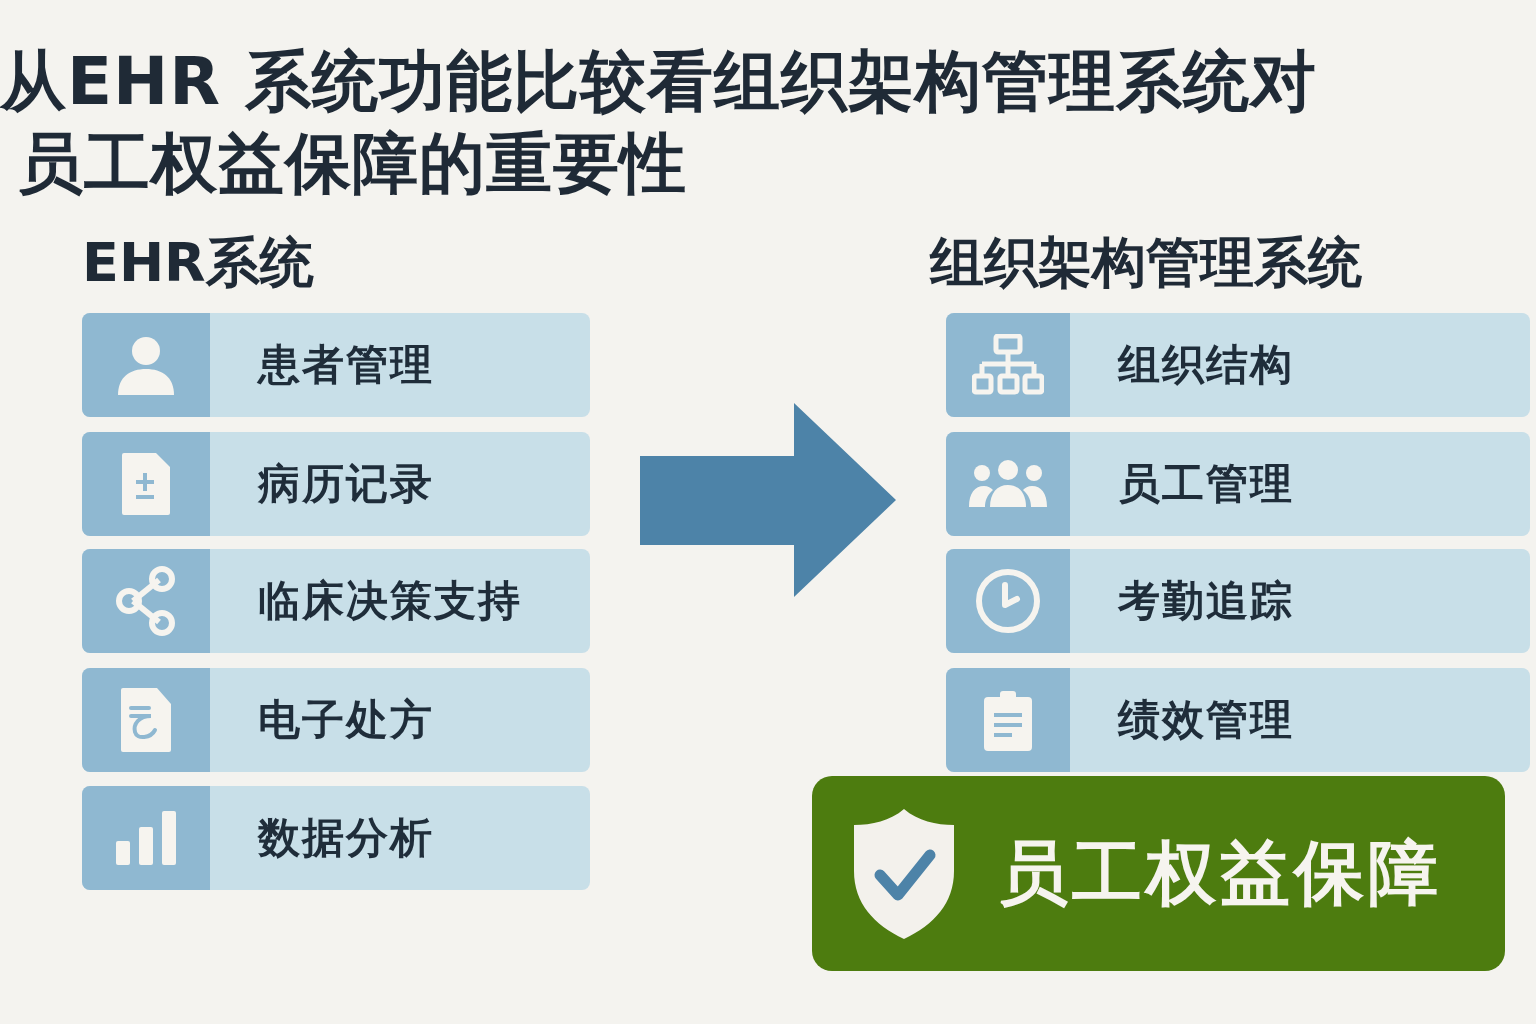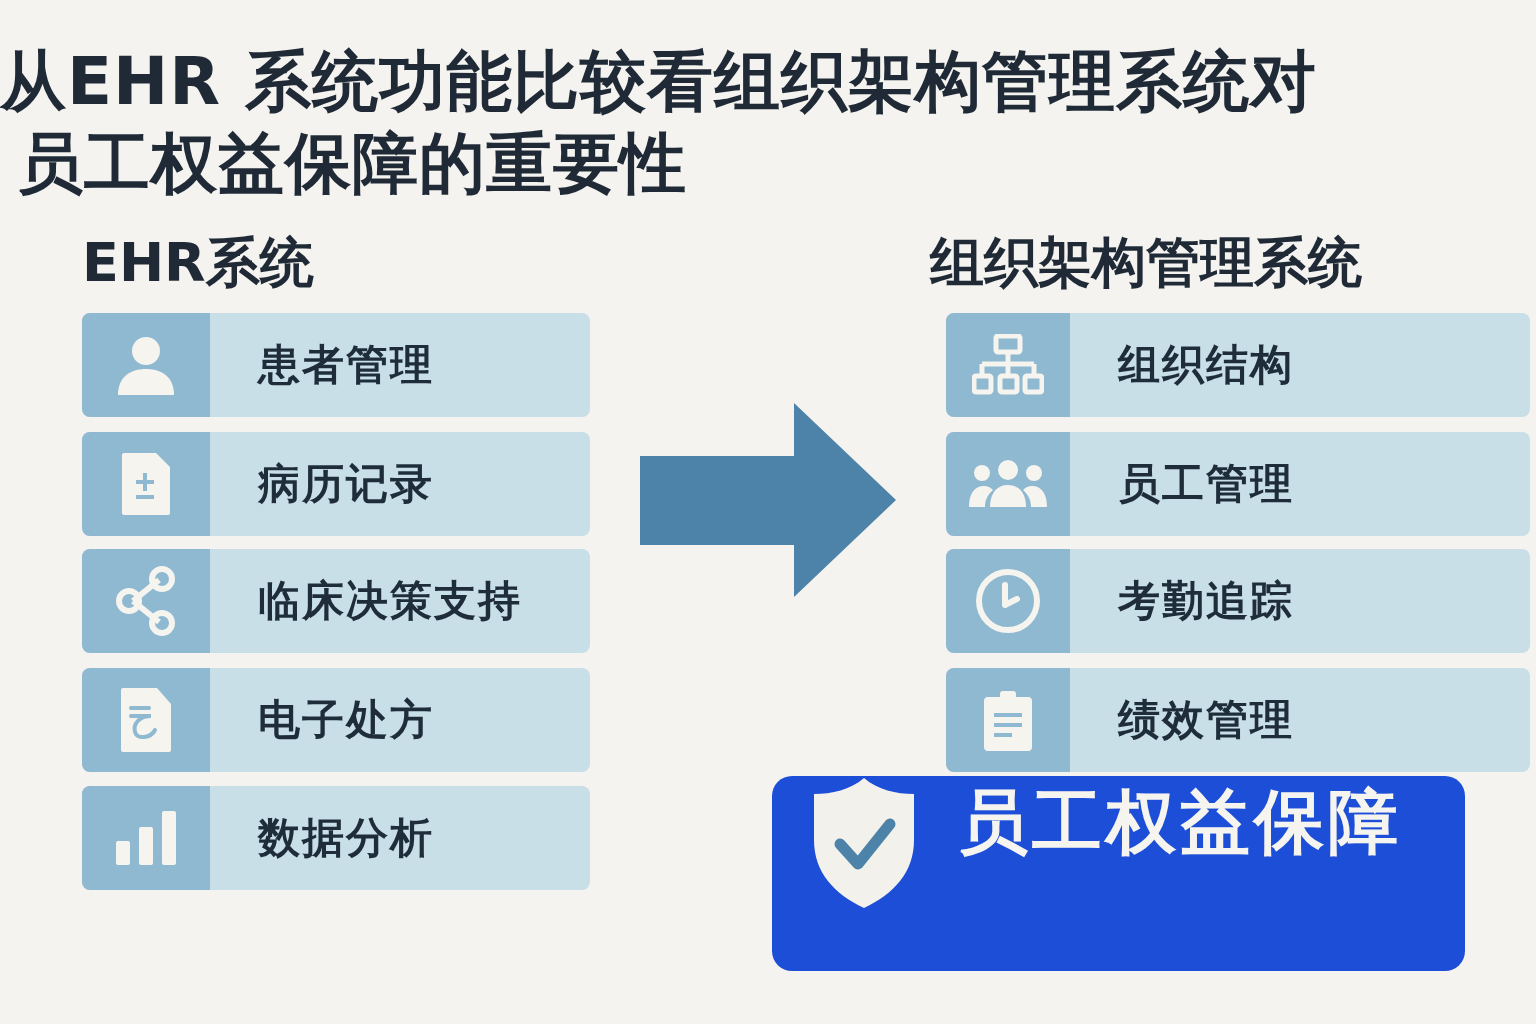--- a/index.html
+++ b/index.html
@@ -30,22 +30,22 @@
   .card .lbl {
     padding-left:48px; font-weight:bold; font-size:42px; color:#1f2d3a; letter-spacing:2px;
   }
   .L { left:82px; width:508px; }
   .R { left:946px; width:584px; }
   .R .ic { width:124px; }
 
   .arrow { position:absolute; left:640px; top:403px; width:256px; height:194px; }
 
   .banner {
-    position:absolute; left:772px; top:776px; width:693px; height:195px; border-radius:20px;
-    background:#1d4ed8; display:flex; 
+    position:absolute; left:812px; top:776px; width:693px; height:195px; border-radius:20px;
+    background:#4d7c0f; display:flex; align-items:center;
   }
   .banner .shield { margin-left:38px; width:108px; height:134px; }
   .banner .btxt {
     margin-left:40px; font-weight:bold; font-size:70px; color:#f6f4ef; letter-spacing:4px;
   }
 </style>
 </head>
 <body>
 
 <div class="title t1">从EHR 系统功能比较看组织架构管理系统对</div>

